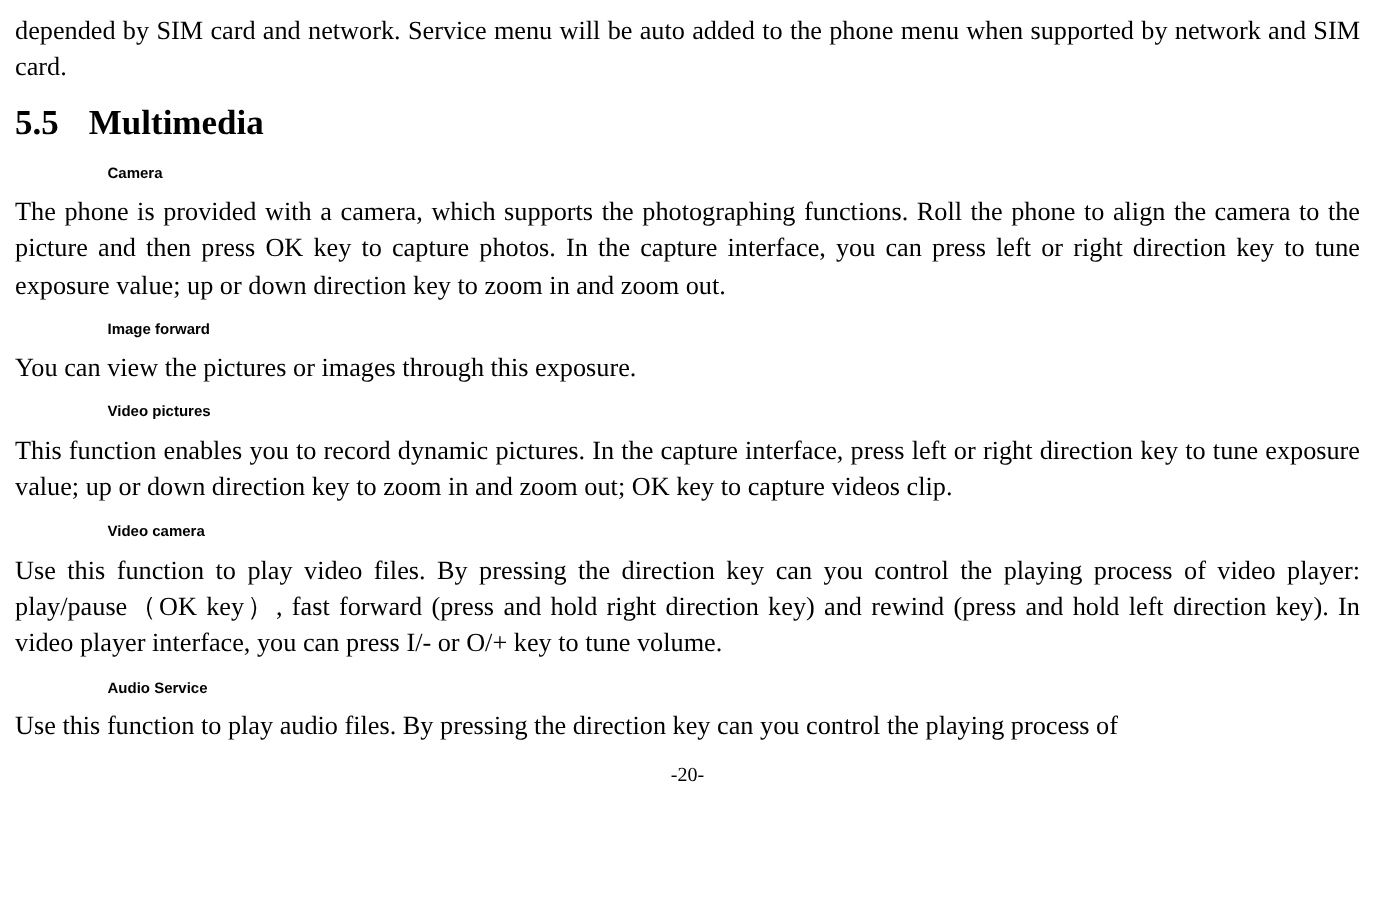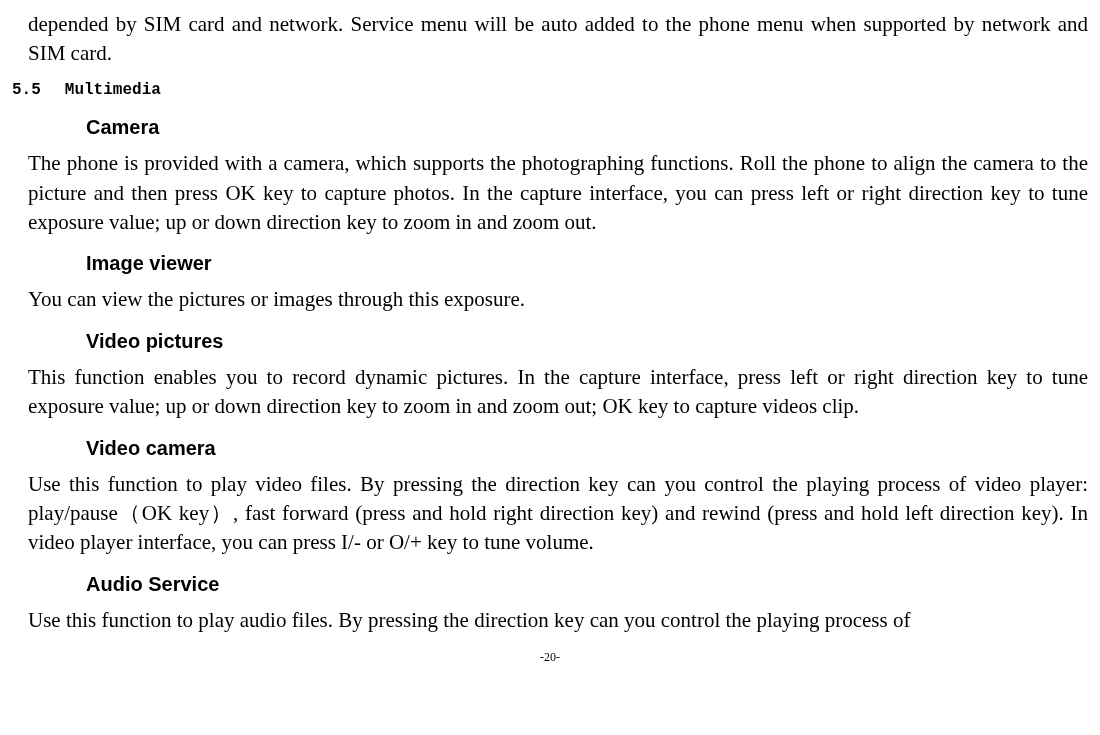--- a/index.html
+++ b/index.html
@@ -9,58 +9,58 @@
       color: #000;
       background: #fff;
       margin: 0;
       padding: 8px 12px;
       width: 1100px;
       height: 735px;
       box-sizing: border-box;
     }
     .para {
       text-align: justify;
-      margin: 2px 0 8px 16px;
+      margin: 2px 0 8px 0;
     }
     .heading-num {
-      font-family: Liberation Mono, monospace;
+      font-family: Liberation Serif, serif;
       font-weight: bold;
-      font-size: 16px;
+      font-size: 28px;
       margin: 10px 0 8px 0;
     }
     .heading-num .num {
       display: inline-block;
       margin-right: 24px;
     }
     .subheading {
       font-family: Arial, Helvetica, sans-serif;
       font-weight: bold;
-      font-size: 20px;
+      font-size: 12px;
       margin: 12px 0 8px 0;
       padding-left: 74px;
     }
     .page-number {
       text-align: center;
-      font-size: 12px;
+      font-size: 16px;
       margin-top: 14px;
     }
   </style>
 </head>
 <body>
 
 <div class="para">depended by SIM card and network. Service menu will be auto added to the phone menu when supported by network and SIM card.</div>
 
 <div class="heading-num">
   <span class="num">5.5</span><span>Multimedia</span>
 </div>
 
 <div class="subheading">Camera</div>
 <div class="para">The phone is provided with a camera, which supports the photographing functions. Roll the phone to align the camera to the picture and then press OK key to capture photos. In the capture interface, you can press left or right direction key to tune exposure value; up or down direction key to zoom in and zoom out.</div>
 
-<div class="subheading">Image viewer</div>
+<div class="subheading">Image forward</div>
 <div class="para">You can view the pictures or images through this exposure.</div>
 
 <div class="subheading">Video pictures</div>
 <div class="para">This function enables you to record dynamic pictures. In the capture interface, press left or right direction key to tune exposure value; up or down direction key to zoom in and zoom out; OK key to capture videos clip.</div>
 
 <div class="subheading">Video camera</div>
 <div class="para">Use this function to play video files. By pressing the direction key can you control the playing process of video player: play/pause（OK key）, fast forward (press and hold right direction key) and rewind (press and hold left direction key). In video player interface, you can press I/- or O/+ key to tune volume.</div>
 
 <div class="subheading">Audio Service</div>
 <div class="para">Use this function to play audio files. By pressing the direction key can you control the playing process of</div>

